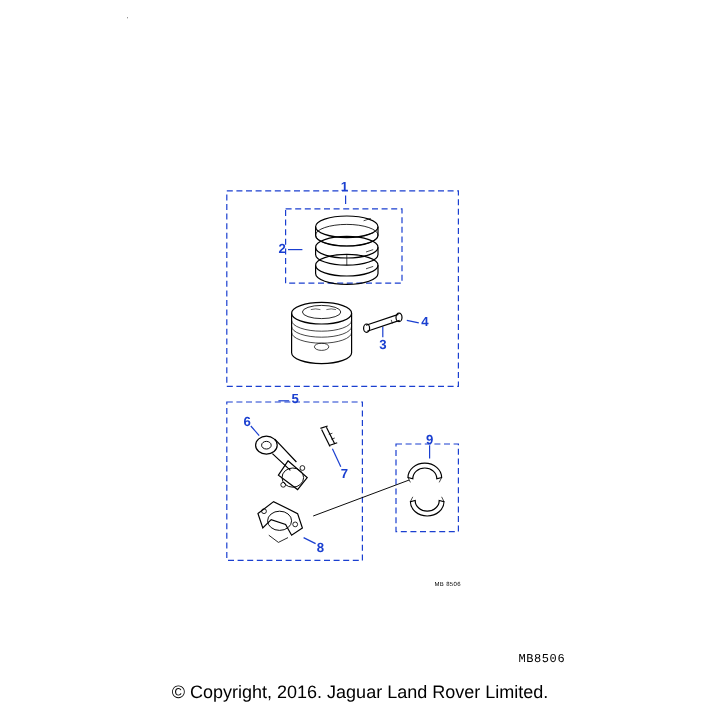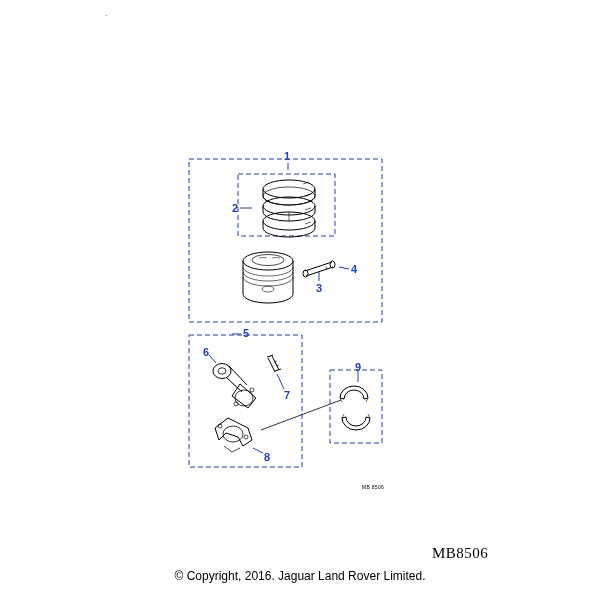--- a/index.html
+++ b/index.html
@@ -30,36 +30,36 @@
     color: #1a3fd0;
     font-size: 11px;
     font-weight: bold;
     font-family: "Liberation Sans", sans-serif;
     line-height: 1;
     user-select: none;
   }
   .partcode {
     position: absolute;
     color: #000000;
-    font-family: Liberation Serif, serif;
-    font-size: 15px;
+    font-family: Liberation Mono, monospace;
+    font-size: 10px;
     letter-spacing: 0.5px;
   }
   .smallcode {
     position: absolute;
     color: #000000;
     font-family: "Liberation Sans", sans-serif;
     font-size: 5px;
     letter-spacing: 0.3px;
   }
   .copyright {
     position: absolute;
     color: #000000;
     font-family: "Liberation Sans", sans-serif;
-    font-size: 12px;
+    font-size: 15px;
     text-align: center;
     width: 600px;
     left: 0;
   }
   .cornermark {
     position: absolute;
     color: #555555;
     font-family: "Liberation Sans", sans-serif;
     font-size: 7px;
   }

